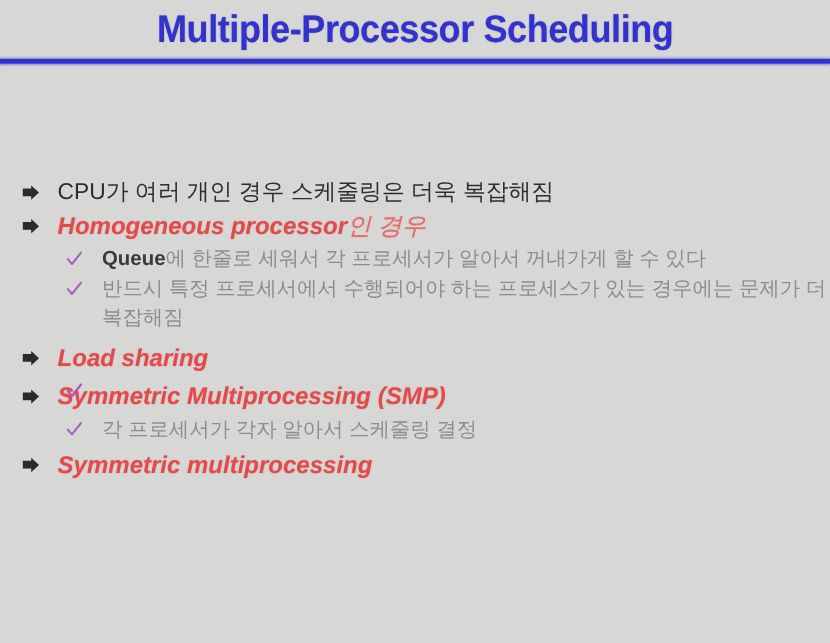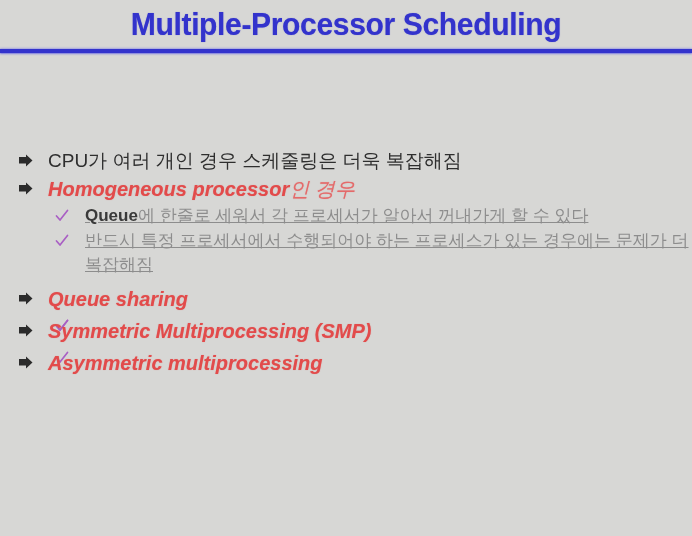--- a/index.html
+++ b/index.html
@@ -118,21 +118,20 @@
     color: #a95fc4;
     line-height: 14px;
   }
   .l2 .bullet-check svg { display: block; }
 
   .l2-text {
     font-size: 17px;
     line-height: 24px;
     color: #8d8d8d;
     max-width: 560px;
-    text-decoration: underline;
   }
   .l2-text .strong-dark {
     color: #3a3a3a;
     font-weight: bold;
   }
 
   .spacer-sm { height: 8px; }
   .spacer-xs { height: 4px; }
 </style>
 </head>
@@ -184,21 +183,21 @@
     </div>
 
     <div class="spacer-sm"></div>
 
     <div class="l1">
       <span class="bullet-arrow">
         <svg width="16" height="14" viewBox="0 0 16 14" aria-hidden="true">
           <path d="M1 3 L8 3 L8 0.5 L14.5 6.5 L8 12.5 L8 9.5 L1 9.5 Z" fill="#2b2b2b"></path>
         </svg>
       </span>
-      <span class="l1-text em-red">Queue sharing</span>
+      <span class="l1-text em-red">Load sharing</span>
     </div>
 
     <div class="l2">
       <span class="bullet-check">
         <svg width="14" height="14" viewBox="0 0 14 14" aria-hidden="true">
           <path d="M1.5 7 L5 11 L12.5 1.5" stroke="#a95fc4" stroke-width="1.7" fill="none" stroke-linecap="round" stroke-linejoin="round"></path>
         </svg>
       </span>
     </div>
 
@@ -220,28 +219,29 @@
       </span>
       <span class="l1-text em-red">Symmetric Multiprocessing (SMP)</span>
     </div>
 
     <div class="l2">
       <span class="bullet-check">
         <svg width="14" height="14" viewBox="0 0 14 14" aria-hidden="true">
           <path d="M1.5 7 L5 11 L12.5 1.5" stroke="#a95fc4" stroke-width="1.7" fill="none" stroke-linecap="round" stroke-linejoin="round"></path>
         </svg>
       </span>
+      <span class="l2-text">각 프로세서가 각자 알아서 스케줄링 결정</span>
     </div>
 
     <div class="spacer-xs"></div>
 
     <div class="l1">
       <span class="bullet-arrow">
         <svg width="16" height="14" viewBox="0 0 16 14" aria-hidden="true">
           <path d="M1 3 L8 3 L8 0.5 L14.5 6.5 L8 12.5 L8 9.5 L1 9.5 Z" fill="#2b2b2b"></path>
         </svg>
       </span>
-      <span class="l1-text em-red">Asymmetric multiprocessing</span>
+      <span class="l1-text em-red">Symmetric multiprocessing</span>
     </div>
 
 
   </div>
 </div>
 
 </body></html>

